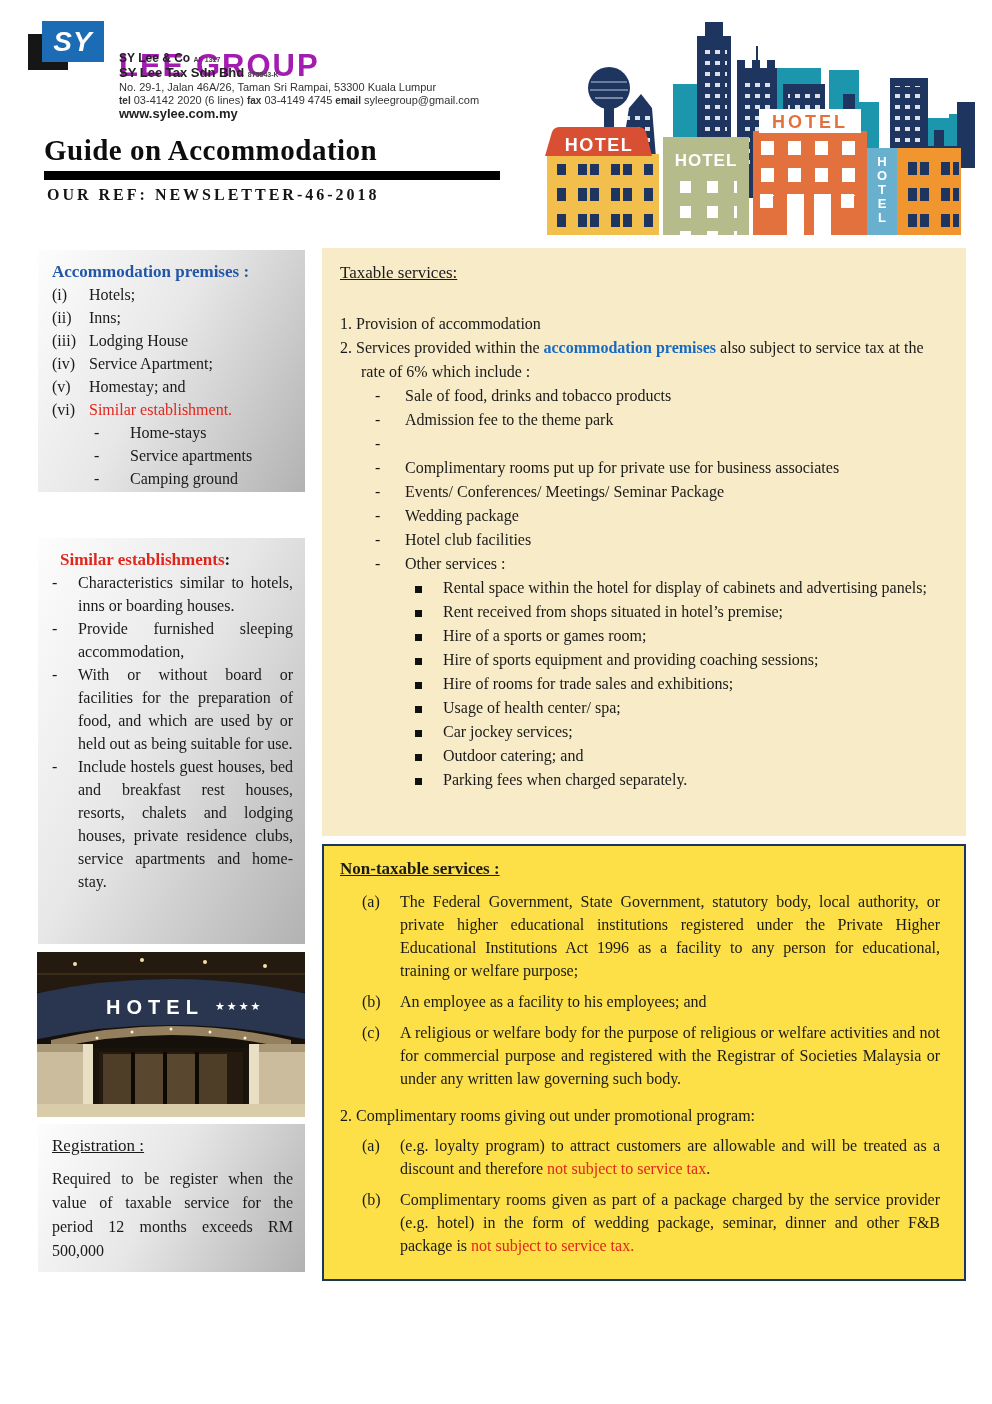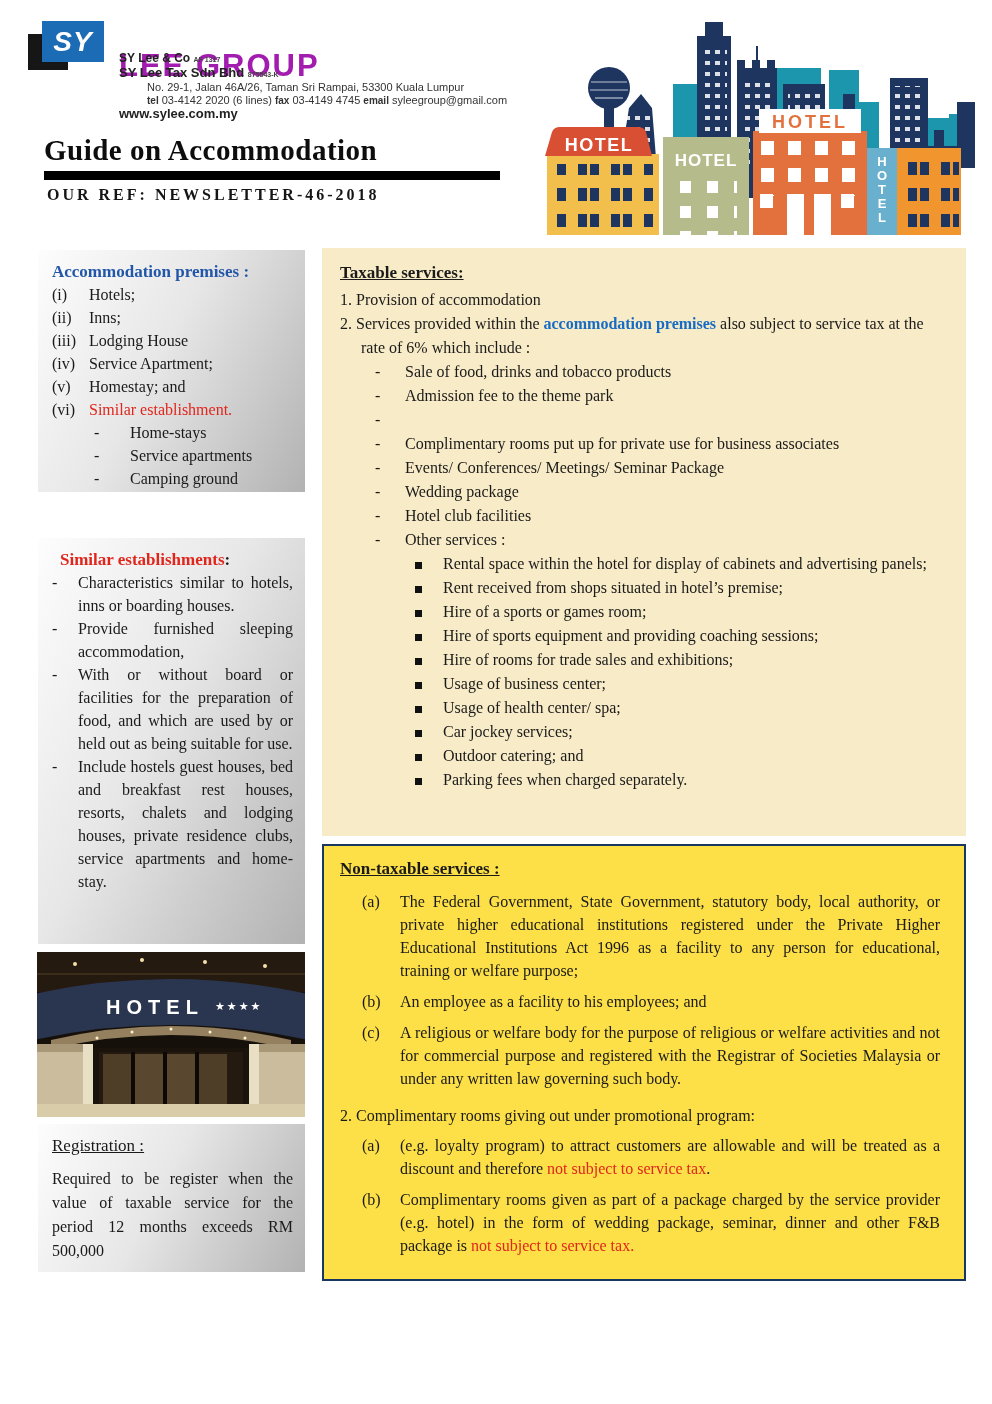--- a/index.html
+++ b/index.html
@@ -16,21 +16,21 @@
   .logo-blue { position:absolute; left:14px; top:3px; width:62px; height:41px; background:#1B6CB5;
                display:flex; align-items:center; justify-content:center; }
   .logo-sy { color:#fff; font-family:"Liberation Sans",sans-serif; font-weight:bold; font-size:28px; letter-spacing:1px;font-style:italic; }
   .logo-company { position:absolute; left:119px; top:14px; font-family:"Liberation Sans",sans-serif;
                   font-weight:bold; font-size:31px; letter-spacing:2px; color:#a21caf;margin-top:34px; }
   .logo-lines { position:absolute; left:119px; top:52px; font-family:"Liberation Sans",sans-serif; color:#222; }
   .ll { line-height:13px; white-space:nowrap; }
   .ll-b12 { font-weight:bold; font-size:12px; }
   .ll-b13 { font-weight:bold; font-size:13px; }
   .ll-sup { font-size:7px; color:#444; }
-  .ll-n11 { font-size:11px; color:#333;margin-left:28px; }
+  .ll-n11 { font-size:11px; color:#333; }
   .ll-lbl { font-weight:bold; font-size:10px; }
 
   
   .doc-title { position:absolute; left:44px; top:134px; font-size:29px; font-weight:bold; color:#0d0d0d; letter-spacing:0.5px; }
   .title-bar { position:absolute; left:44px; top:171px; width:456px; height:9px; background:#000; }
   .our-ref { position:absolute; left:47px; top:186px; font-size:16px; font-weight:bold; letter-spacing:3px; color:#151515; }
 
   
   .cityscape { position:absolute; left:545px; top:6px; width:447px; height:229px; }
 
@@ -56,21 +56,21 @@
   .photo-wrap { position:absolute; left:37px; top:952px; width:268px; height:165px; }
   .photo-svg { width:268px; height:165px; display:block; }
 
   .box3 { top:1124px; height:148px; line-height:24px; }
   .b3-title { font-weight:normal; font-size:17px; text-decoration:underline; margin-bottom:9px; }
   .b3-text { text-align:justify; }
 
   
   .cream { position:absolute; left:322px; top:248px; width:644px; height:588px;
            background:#F8EBC7; padding:13px 18px 8px 18px; font-size:16px; line-height:24px; overflow:hidden; }
-  .c-title { font-size:17px; font-weight:bold; text-decoration:underline; margin-bottom:3px; }
+  .c-title { font-size:17px; font-weight:normal; text-decoration:underline; margin-bottom:27px; }
   .c-item { padding-left:21px; text-indent:-21px; }
   .hl-blue { color:#176BC4; font-weight:bold;margin-top:48px; }
   .dash-row { display:flex; padding-left:35px; }
   .dash-col { width:30px; flex:none; }
   .sq-row { display:flex; padding-left:75px; }
   .sq-col { width:28px; flex:none; }
   .sq { display:inline-block; width:7px; height:7px; background:#111; margin-top:9px; }
 
   
   .bluebox { position:absolute; left:322px; top:844px; width:644px; height:437px;
@@ -364,24 +364,20 @@
     <div class="sq-row">
         <span class="sq-col"><span class="sq"></span></span>
         <span>Hire of sports equipment and providing coaching sessions;</span>
       </div>
     <div class="sq-row">
         <span class="sq-col"><span class="sq"></span></span>
         <span>Hire of rooms for trade sales and exhibitions;</span>
       </div>
     <div class="sq-row">
         <span class="sq-col"><span class="sq"></span></span>
-        <span>Usage of business center;</span>
-      </div>
-    <div class="sq-row">
-        <span class="sq-col"><span class="sq"></span></span>
         <span>Usage of health center/ spa;</span>
       </div>
     <div class="sq-row">
         <span class="sq-col"><span class="sq"></span></span>
         <span>Car jockey services;</span>
       </div>
     <div class="sq-row">
         <span class="sq-col"><span class="sq"></span></span>
         <span>Outdoor catering; and</span>
       </div>

